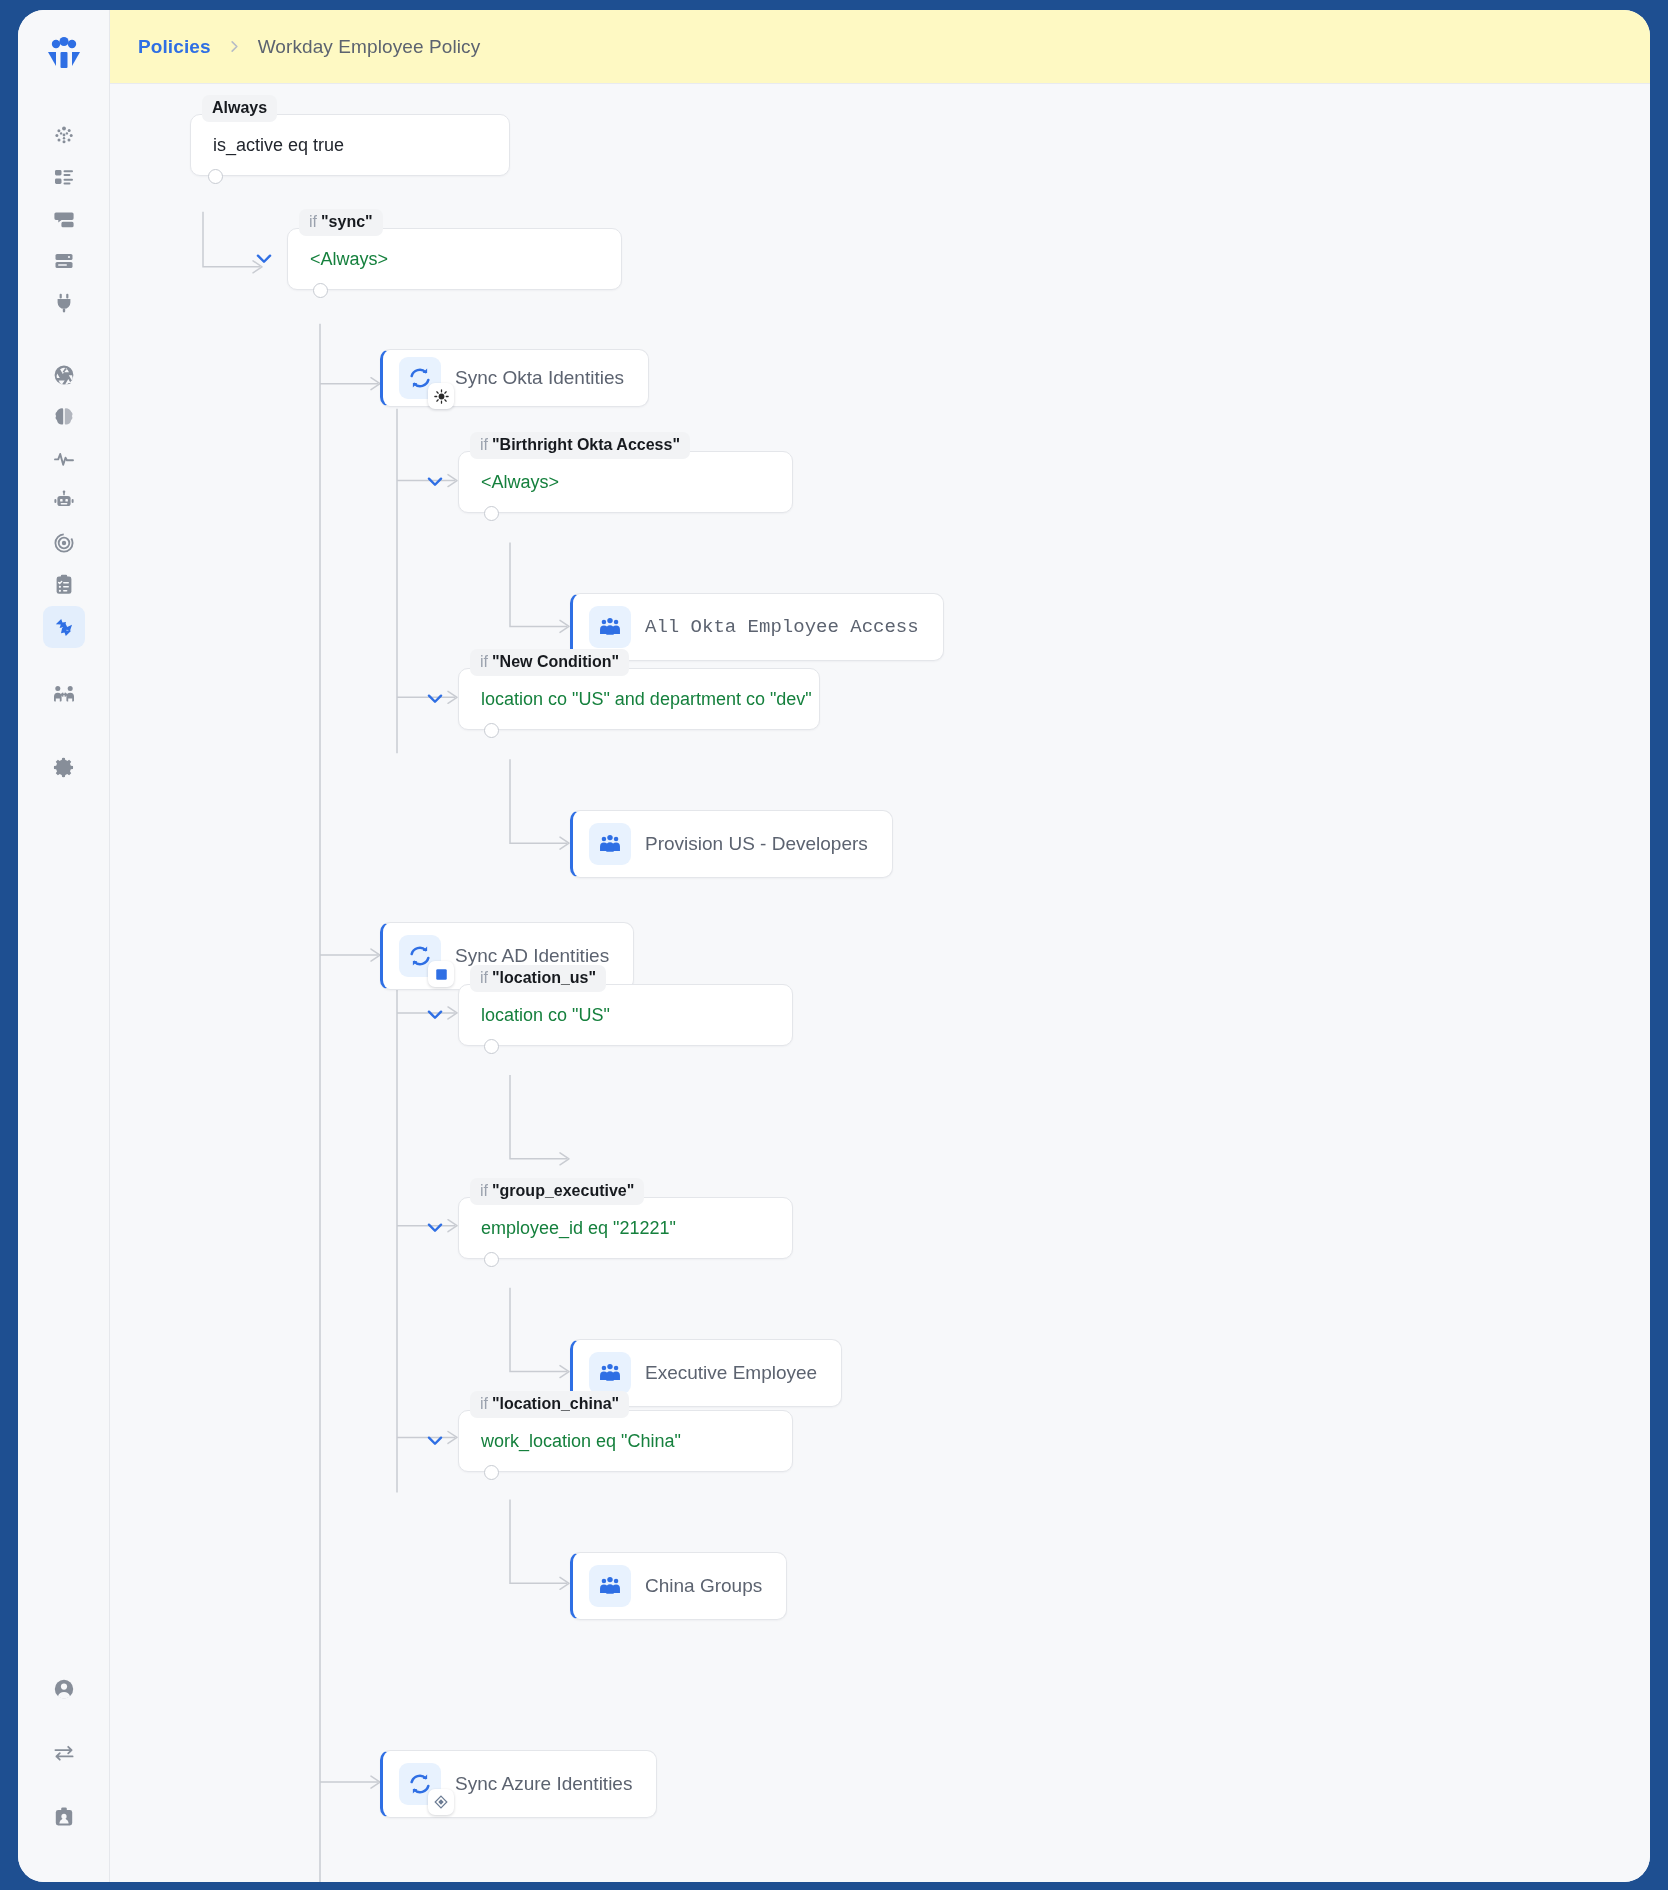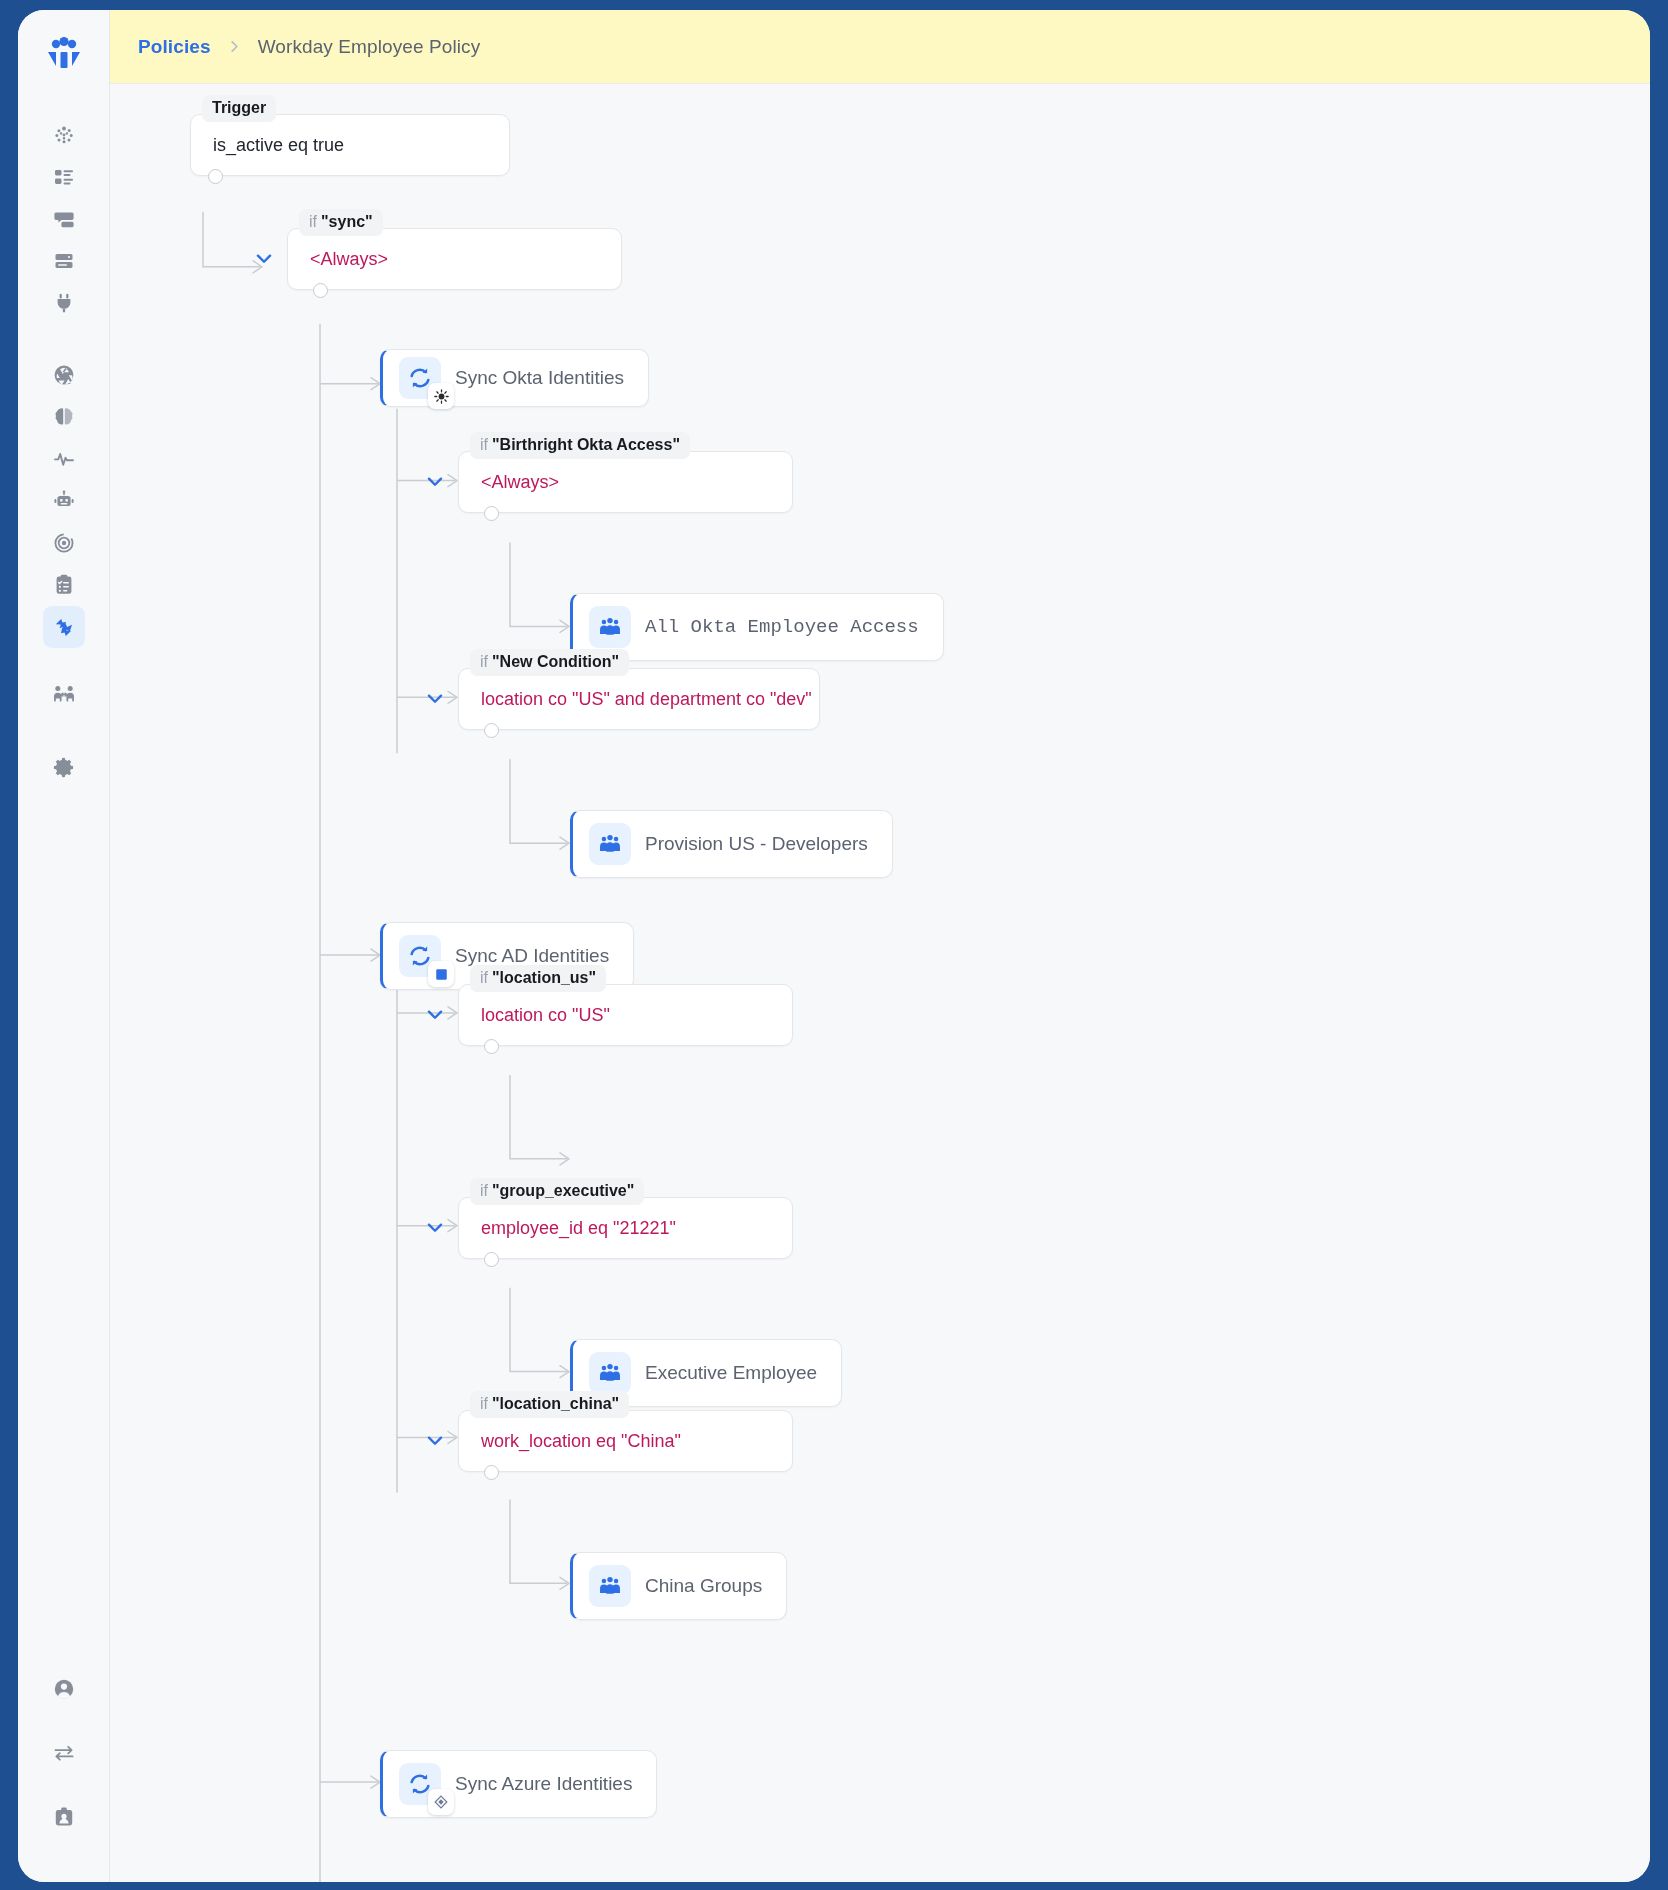--- a/index.html
+++ b/index.html
@@ -117,21 +117,21 @@
     border: 1px solid #e4e6ea;
     border-radius: 10px;
     box-shadow: 0 1px 2px rgba(16,24,40,.04);
     display: flex;
     align-items: center;
     position: relative;
     z-index: 3;
   }
   .box .expr {
     font-size: 18px;
-    color: #be185d;
+    color: #15803d;
     padding: 0 22px;
     white-space: nowrap;
   }
   .box.trigger { }
   .box.trigger .expr { color: #22262e; }
 
   .box.action {
     border-left: 3px solid #2f6fe4;
     padding: 0 24px 0 16px;
     align-items: center;
@@ -444,21 +444,21 @@
             <path d="M400 992 L400 1076 L457 1076"></path>
             <path d="M450 1070 L459 1076 L450 1082" stroke-linecap="round" stroke-linejoin="round"></path>
             <path d="M400 1205 L400 1289 L457 1289"></path>
             <path d="M450 1283 L459 1289 L450 1295" stroke-linecap="round" stroke-linejoin="round"></path>
             <path d="M400 1417 L400 1501 L457 1501"></path>
             <path d="M450 1495 L459 1501 L450 1507" stroke-linecap="round" stroke-linejoin="round"></path>
           </g>
         </svg>
 
         <div class="node" style="left:80px; top:30px; width:320px;">
-          <div class="tag">Trigger</div>
+          <div class="tag">Always</div>
           <div class="box trigger" style="height:62px;">
             <div class="expr">is_active eq true</div>
           </div>
           <div class="dot" style="left:18px; top:55px;"></div>
         </div>
 
         <div class="node" style="left:177px; top:144px; width:335px;">
           <div class="tag">
             <span class="kw">if</span><span>"sync"</span>
           </div>

